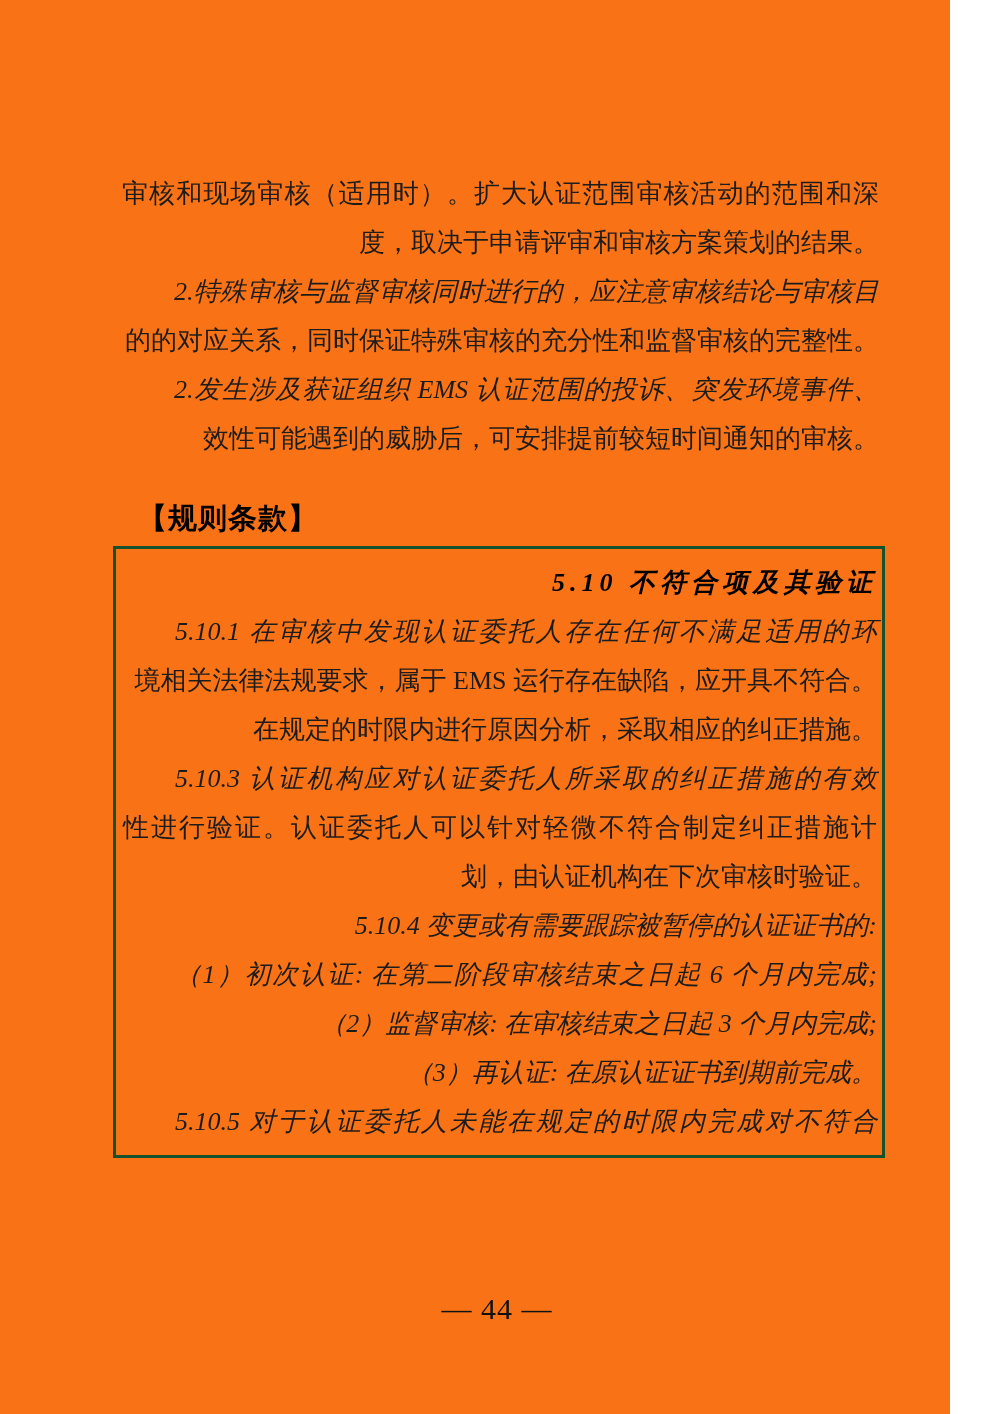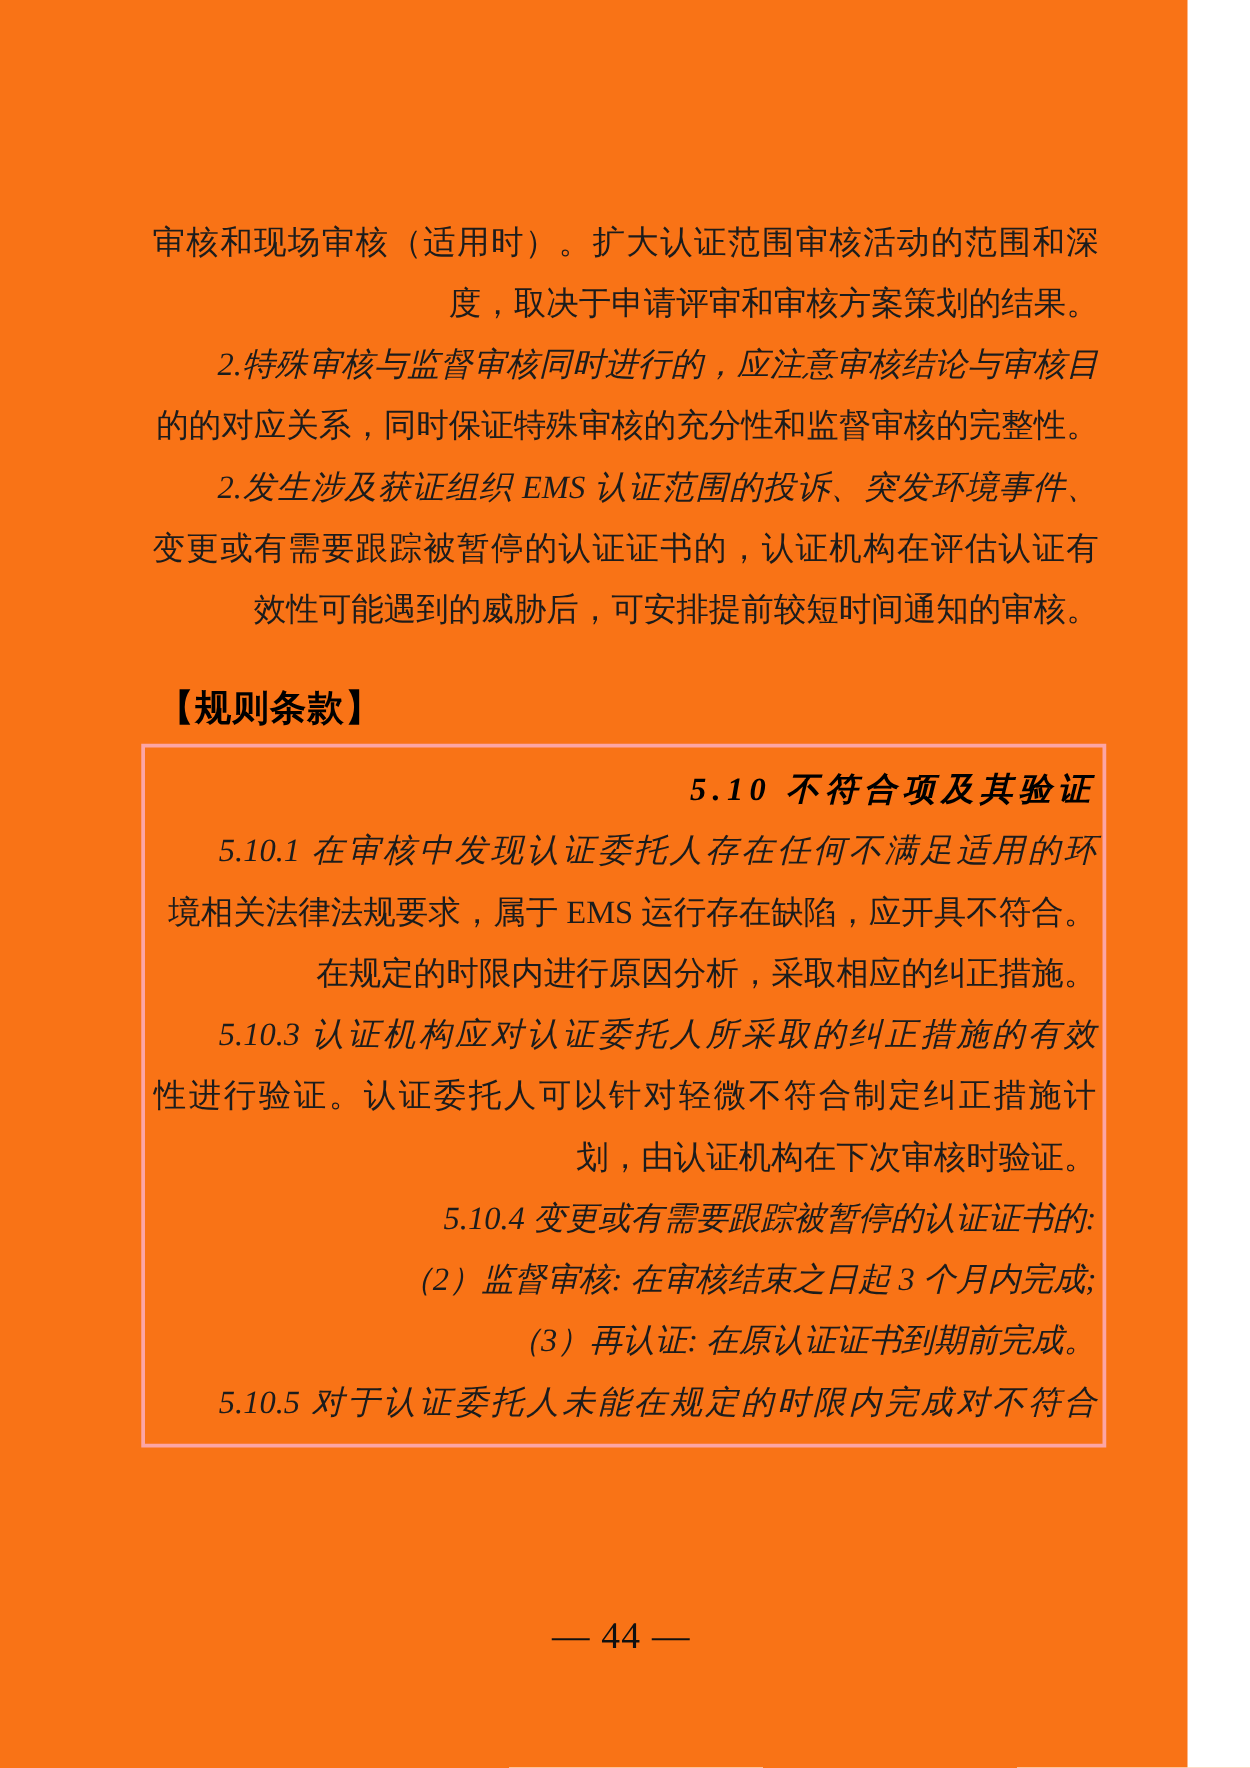--- a/index.html
+++ b/index.html
@@ -32,33 +32,33 @@
   }
   .fill {
     text-align: justify;
     text-align-last: justify;
   }
   .indent {
     text-indent: 2em;
     font-style: italic;
   }
   .section-heading {
-    margin: 36px 0 0 4px;
+    margin: 36px 0 0 16px;
     font-family: Liberation Sans, sans-serif;
     font-weight: bold;
     font-size: 29px;
     line-height: 38px;
     color: #000000;
     letter-spacing: 1px;
   }
   .rule-box {
     box-sizing: border-box;
     width: 772px;
     margin: 9px 0 0 -9px;
-    border: 3px solid #fca5a5;
+    border: 3px solid #14532d;
     padding: 9px 5px 9px 7px;
   }
   .box-title {
     font-weight: bold;
     letter-spacing: 5px;
     color: #000000;
   }
   .page-number {
     position: absolute;
     top: 1294px;
@@ -75,34 +75,34 @@
 <body>
 
 <div class="page">
   <div class="content">
 
     <div class="line fill">审核和现场审核（适用时）。扩大认证范围审核活动的范围和深</div>
     <div class="line">度，取决于申请评审和审核方案策划的结果。</div>
     <div class="line indent fill">2.特殊审核与监督审核同时进行的，应注意审核结论与审核目</div>
     <div class="line">的的对应关系，同时保证特殊审核的充分性和监督审核的完整性。</div>
     <div class="line indent fill">2.发生涉及获证组织 EMS 认证范围的投诉、突发环境事件、</div>
-    <div class="line fill">变更或有需要跟踪被暂停的认证证书的，认证机构在评估认证有</div>
     <div class="line">效性可能遇到的威胁后，可安排提前较短时间通知的审核。</div>
 
     <h2 class="section-heading">【规则条款】</h2>
 
     <div class="rule-box">
       <div class="line indent box-title">5.10 不符合项及其验证</div>
       <div class="line indent fill">5.10.1 在审核中发现认证委托人存在任何不满足适用的环</div>
       <div class="line">境相关法律法规要求，属于 EMS 运行存在缺陷，应开具不符合。</div>
       <div class="line">在规定的时限内进行原因分析，采取相应的纠正措施。</div>
       <div class="line indent fill">5.10.3 认证机构应对认证委托人所采取的纠正措施的有效</div>
       <div class="line fill">性进行验证。认证委托人可以针对轻微不符合制定纠正措施计</div>
       <div class="line">划，由认证机构在下次审核时验证。</div>
       <div class="line indent">5.10.4 变更或有需要跟踪被暂停的认证证书的:</div>
+      <div class="line indent fill">（1）初次认证: 在第二阶段审核结束之日起 6 个月内完成;</div>
       <div class="line indent">（2）监督审核: 在审核结束之日起 3 个月内完成;</div>
       <div class="line indent">（3）再认证: 在原认证证书到期前完成。</div>
       <div class="line indent fill">5.10.5 对于认证委托人未能在规定的时限内完成对不符合</div>
     </div>
 
   </div>
 
   <div class="page-number">— 44 —</div>
 </div>
 

